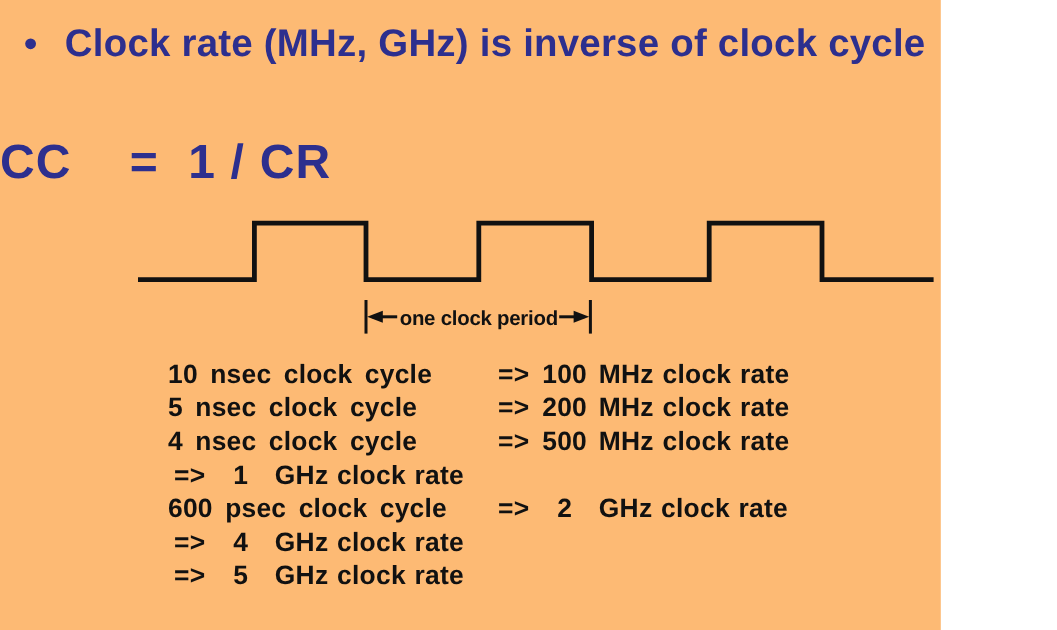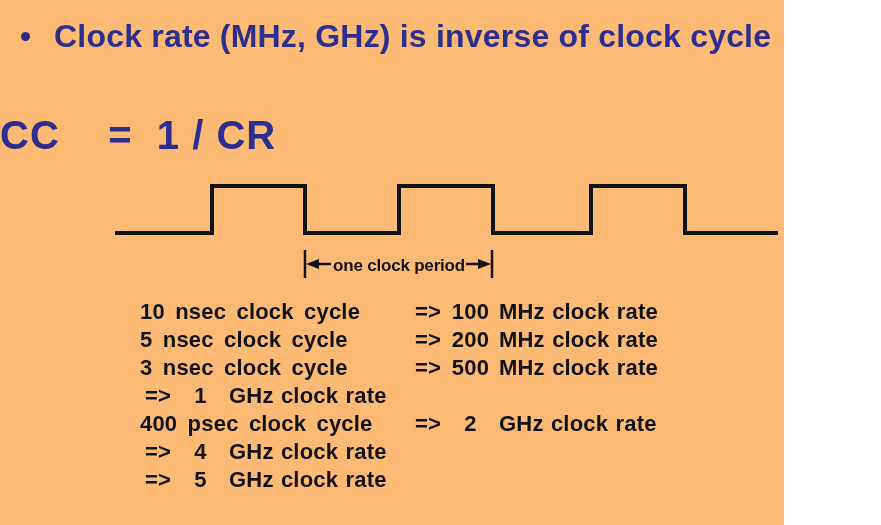--- a/index.html
+++ b/index.html
@@ -98,27 +98,27 @@
   </svg>
 
   <div class="conv">
     <div class="row">
       <span class="c-cycle">10 nsec clock cycle</span><span class="c-arrow">=&gt;</span><span class="c-num">100</span><span class="c-unit">MHz clock rate</span>
     </div>
     <div class="row">
       <span class="c-cycle">5 nsec clock cycle</span><span class="c-arrow">=&gt;</span><span class="c-num">200</span><span class="c-unit">MHz clock rate</span>
     </div>
     <div class="row">
-      <span class="c-cycle">3 nsec clock cycle</span><span class="c-arrow">=&gt;</span><span class="c-num">500</span><span class="c-unit">MHz clock rate</span>
+      <span class="c-cycle">4 nsec clock cycle</span><span class="c-arrow">=&gt;</span><span class="c-num">500</span><span class="c-unit">MHz clock rate</span>
     </div>
     <div class="row">
       <span class="c-arrow">=&gt;</span><span class="c-num">1</span><span class="c-unit">GHz clock rate</span>
     </div>
     <div class="row">
-      <span class="c-cycle">400 psec clock cycle</span><span class="c-arrow">=&gt;</span><span class="c-num">2</span><span class="c-unit">GHz clock rate</span>
+      <span class="c-cycle">600 psec clock cycle</span><span class="c-arrow">=&gt;</span><span class="c-num">2</span><span class="c-unit">GHz clock rate</span>
     </div>
     <div class="row">
       <span class="c-arrow">=&gt;</span><span class="c-num">4</span><span class="c-unit">GHz clock rate</span>
     </div>
     <div class="row">
       <span class="c-arrow">=&gt;</span><span class="c-num">5</span><span class="c-unit">GHz clock rate</span>
     </div>
   </div>
 
 </div>

